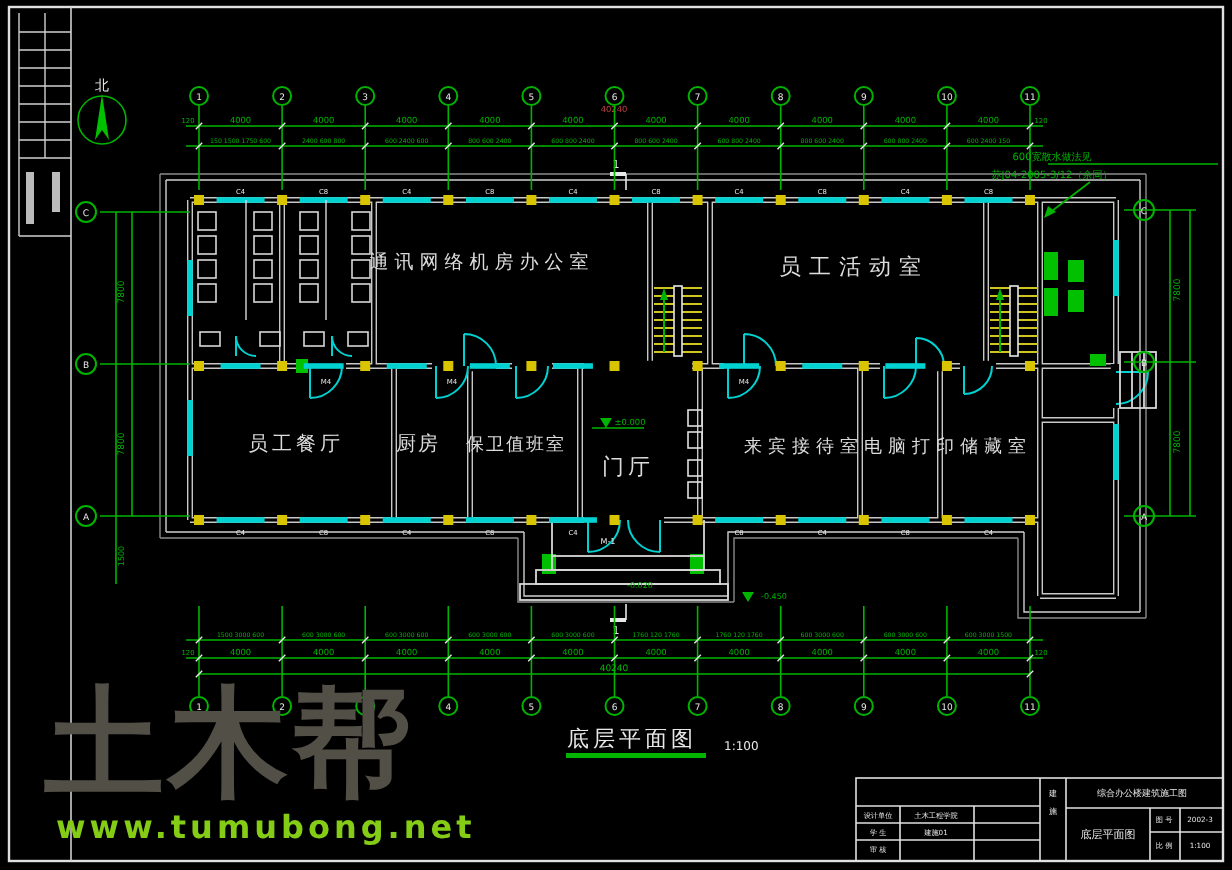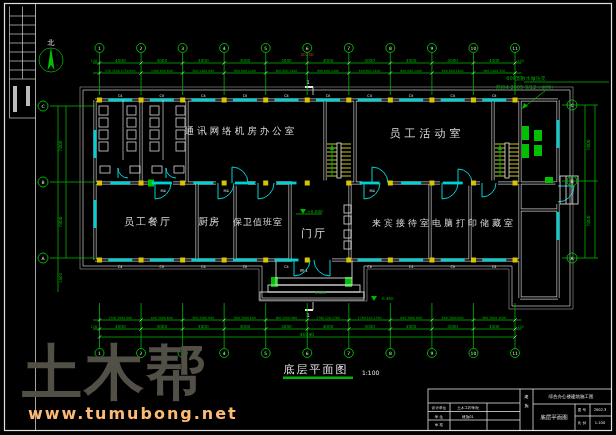--- a/index.html
+++ b/index.html
@@ -11,21 +11,21 @@
   .dim{fill:#00b400;text-anchor:middle;}
   .wallOuter{stroke:#c8c8c8;stroke-width:3;fill:none;}
   .wallInner{stroke:#000;stroke-width:1.6;fill:none;}
   .thin{stroke:#cfcfcf;stroke-width:0.7;fill:none;}
   .grn{stroke:#00b400;stroke-width:0.8;fill:none;}
   .grnF{fill:#00c000;}
   .cy{stroke:#00d2d2;stroke-width:1;fill:none;}
   .wm-big{position:absolute;left:22px;top:342px;font-size:60px;font-weight:bold;
           color:#514f46;letter-spacing:2px;line-height:1;}
   .wm-url{position:absolute;left:28px;top:404px;font-size:16px;font-weight:bold;
-          color:#fdba74;letter-spacing:2px;}
+          color:#84cc16;letter-spacing:2px;}
 </style>
 </head>
 <body>
 
 <div class="sheet">
 <svg id="plan" width="616" height="435" viewBox="0 0 616 435">
 
   <g>
     <rect x="4.5" y="3.5" width="607" height="427" fill="none" stroke="#e0e0e0" stroke-width="1.2"></rect>
     <line x1="35.5" y1="3.5" x2="35.5" y2="430.5" stroke="#d0d0d0" stroke-width="0.8"></line>

